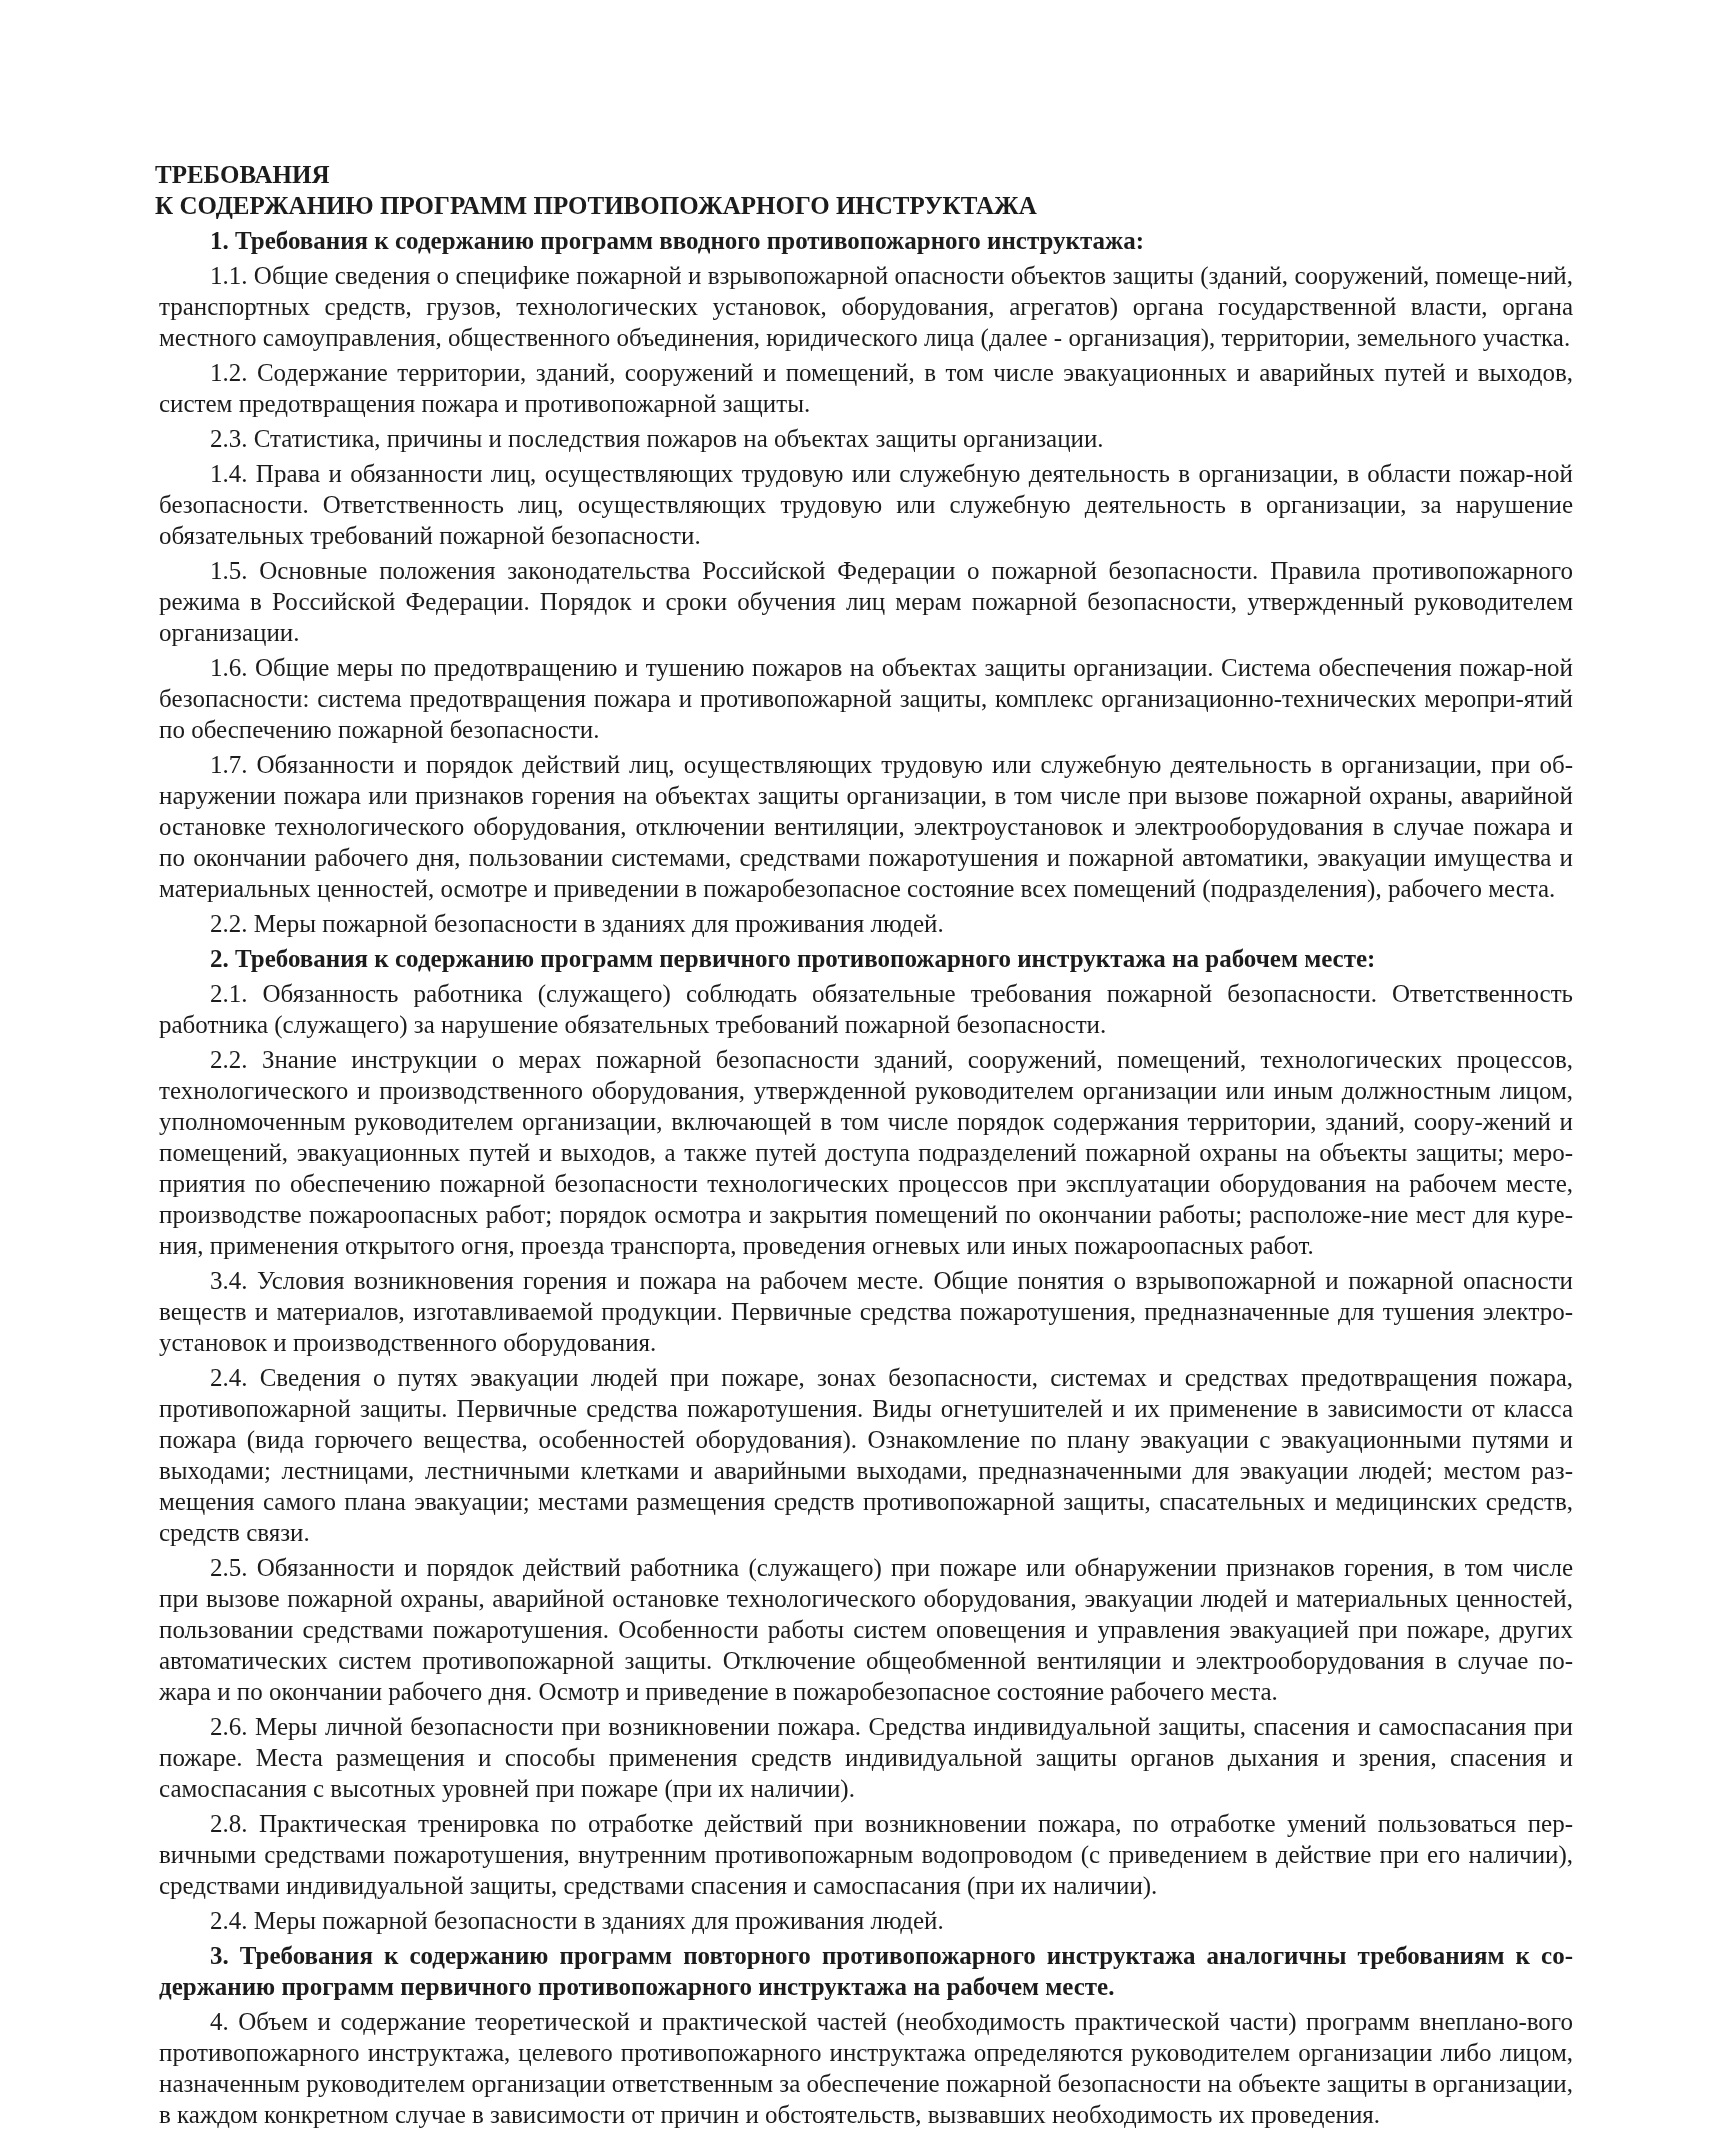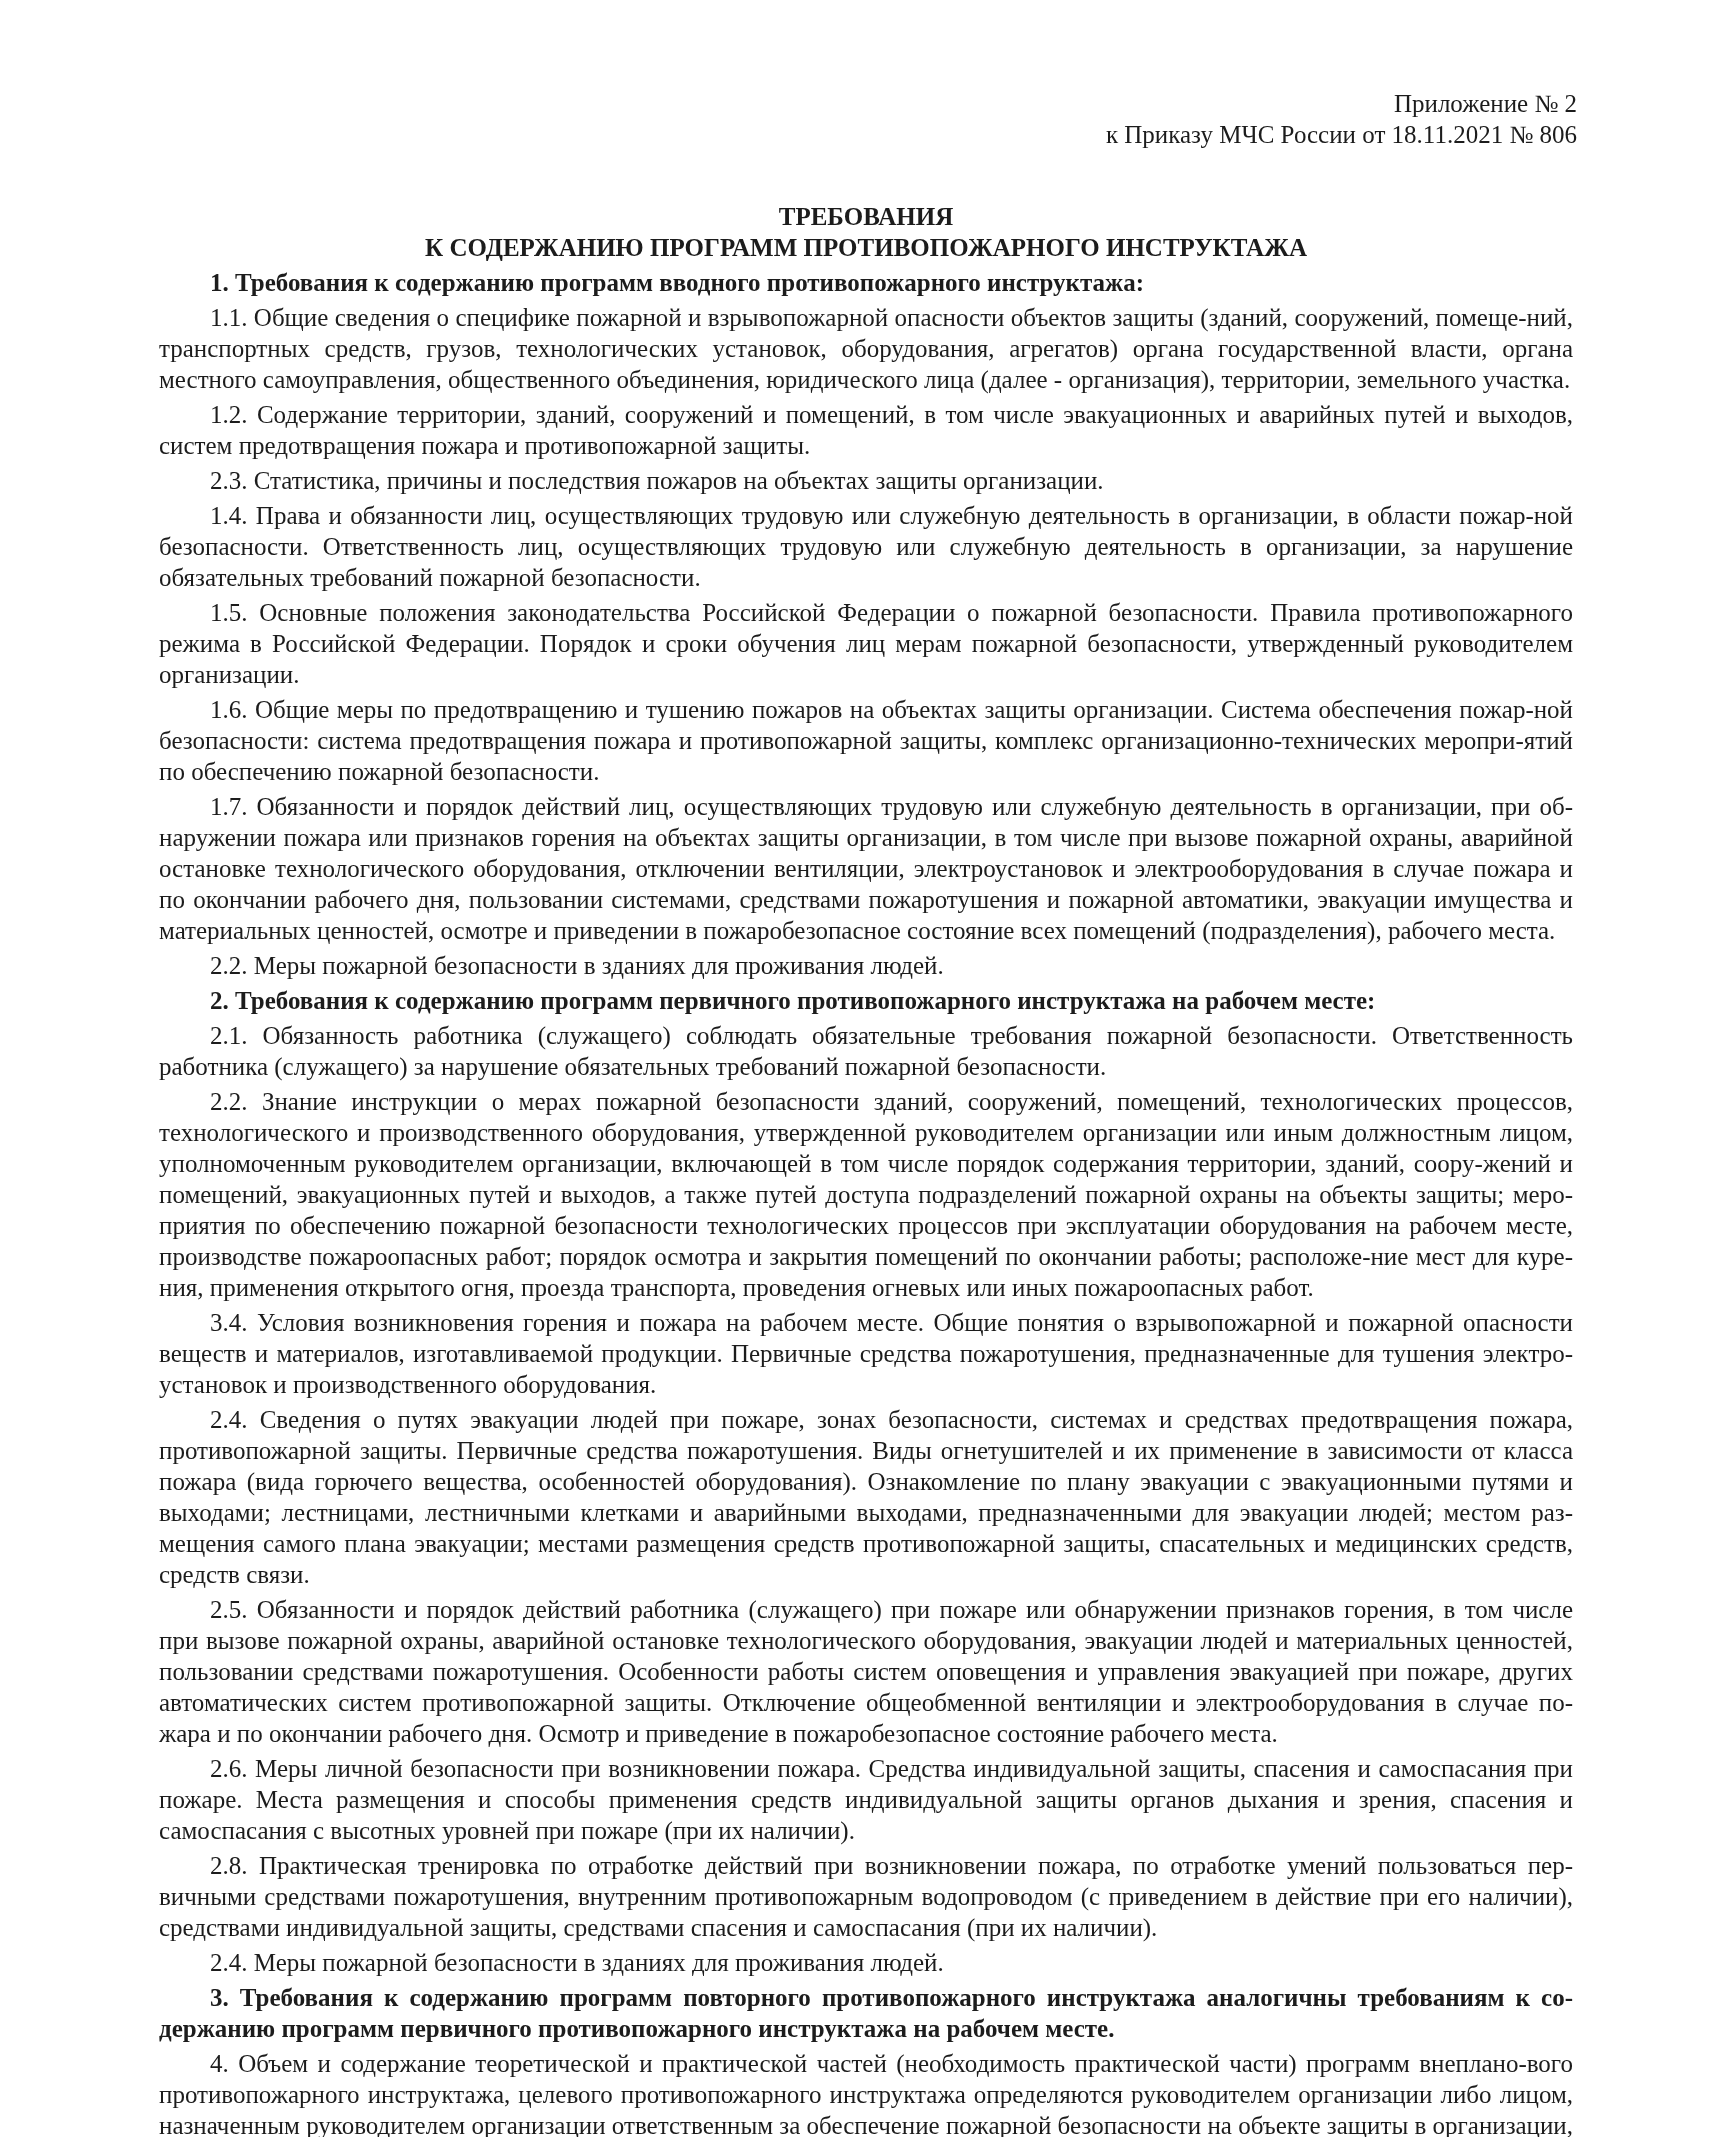--- a/index.html
+++ b/index.html
@@ -19,22 +19,21 @@
       font-size: 25px;
       line-height: 31px;
     }
     .annotation {
       text-align: right;
     }
     .annotation div {
       white-space: nowrap;
     }
     .doc-title {
-      margin-top: 51px;
-      text-align: center;
+      margin-top: 71px;
       font-weight: bold;
     }
     .section-heading-first {
       margin-top: 40px;
     }
     .section-gap {
       margin-top: 30px;
     }
     .para {
       margin: 4px;
@@ -43,24 +42,20 @@
     }
     .bold {
       font-weight: bold;
     }
   </style>
 </head>
 <body>
 
 <div class="page">
 
-  <div class="annotation">
-    <div>Приложение № 2</div>
-    <div>к Приказу МЧС России от 18.11.2021 № 806</div>
-  </div>
 
   <div class="doc-title">
     <div>ТРЕБОВАНИЯ</div>
     <div>К СОДЕРЖАНИЮ ПРОГРАММ ПРОТИВОПОЖАРНОГО ИНСТРУКТАЖА</div>
   </div>
 
   <p class="para bold section-heading-first">1. Требования к содержанию программ вводного противопожарного инструктажа:</p>
   <p class="para">1.1. Общие сведения о специфике пожарной и взрывопожарной опасности объектов защиты (зданий, сооружений, помеще-ний, транспортных средств, грузов, технологических установок, оборудования, агрегатов) органа государственной власти, органа местного самоуправления, общественного объединения, юридического лица (далее - организация), территории, земельного участка.</p>
   <p class="para">1.2. Содержание территории, зданий, сооружений и помещений, в том числе эвакуационных и аварийных путей и выходов, систем предотвращения пожара и противопожарной защиты.</p>
   <p class="para">2.3. Статистика, причины и последствия пожаров на объектах защиты организации.</p>

